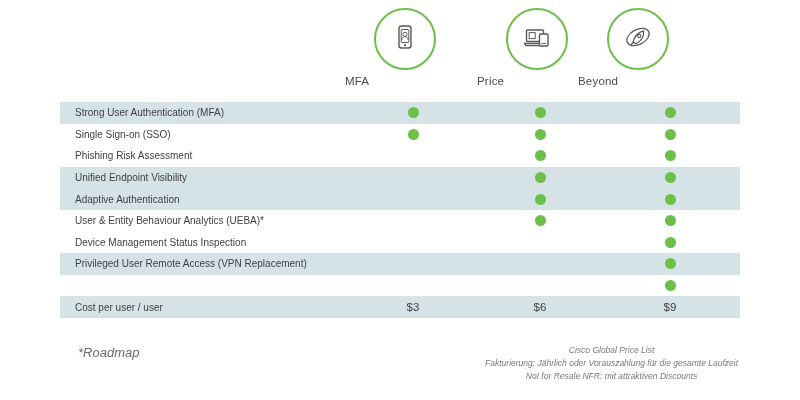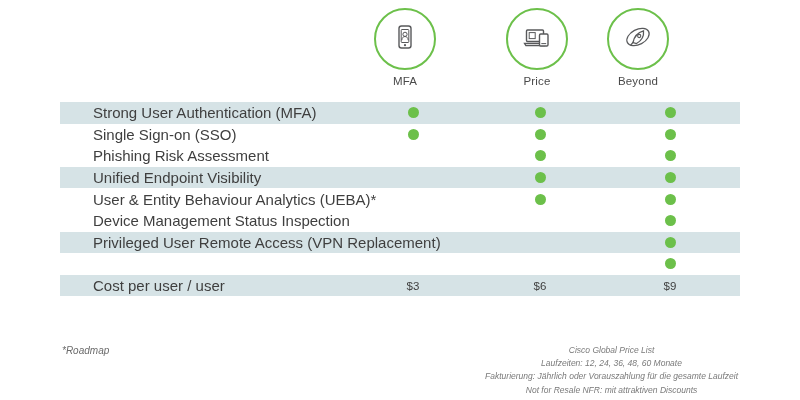--- a/index.html
+++ b/index.html
@@ -24,21 +24,20 @@
     position: absolute;
     top: 8px;
     left: 0;
     width: 800px;
     height: 92px;
   }
   .plan {
     position: absolute;
     top: 0;
     width: 120px;
-    text-align: center;
   }
   .plan-circle {
     width: 62px;
     height: 62px;
     margin: 0 auto;
     border: 2px solid #6cc04a;
     border-radius: 50%;
     display: flex;
     align-items: center;
     justify-content: center;
@@ -59,23 +58,23 @@
     width: 680px;
   }
   .row {
     position: relative;
     height: 21.6px;
     display: flex;
     align-items: center;
   }
   .row.shaded { background: #d6e3e6; }
   .row-label {
-    font-size: 15px;
+    font-size: 10px;
     color: #3f3f3f;
-    padding-left: 33px;
+    padding-left: 15px;
     white-space: nowrap;
   }
   .dot-cell {
     position: absolute;
     top: 0;
     height: 21.6px;
     width: 40px;
     display: flex;
     align-items: center;
     justify-content: center;
@@ -94,23 +93,23 @@
     display: flex;
     align-items: center;
     justify-content: center;
     font-size: 11.5px;
     color: #3f3f3f;
   }
 
   
   .footnote {
     position: absolute;
-    left: 62px;
+    left: 78px;
     top: 345px;
-    font-size: 10px;
+    font-size: 13px;
     font-style: italic;
     color: #6b6b6b;
   }
   .legal {
     position: absolute;
     right: 62px;
     top: 344px;
     text-align: center;
     font-size: 8.5px;
     font-style: italic;
@@ -207,20 +206,29 @@
       </div>
       <div class="row shaded">
         <div class="row-label">Unified Endpoint Visibility</div>
         <div class="dot-cell" style="left: 460px;">
           <div class="dot" style="background: rgb(108, 192, 74);"></div>
         </div>
         <div class="dot-cell" style="left: 590px;">
           <div class="dot" style="background: rgb(108, 192, 74);"></div>
         </div>
       </div>
+      <div class="row shaded">
+        <div class="row-label">Adaptive Authentication</div>
+        <div class="dot-cell" style="left: 460px;">
+          <div class="dot" style="background: rgb(108, 192, 74);"></div>
+        </div>
+        <div class="dot-cell" style="left: 590px;">
+          <div class="dot" style="background: rgb(108, 192, 74);"></div>
+        </div>
+      </div>
       <div class="row">
         <div class="row-label">User &amp; Entity Behaviour Analytics (UEBA)*</div>
         <div class="dot-cell" style="left: 460px;">
           <div class="dot" style="background: rgb(108, 192, 74);"></div>
         </div>
         <div class="dot-cell" style="left: 590px;">
           <div class="dot" style="background: rgb(108, 192, 74);"></div>
         </div>
       </div>
       <div class="row">
@@ -245,18 +253,17 @@
         <div class="price-cell" style="left: 323px;">$3</div>
         <div class="price-cell" style="left: 450px;">$6</div>
         <div class="price-cell" style="left: 580px;">$9</div>
       </div>
     </div>
 
   <div class="footnote">*Roadmap</div>
 
   <div class="legal">
     <div>Cisco Global Price List</div>
-    <div>Laufzeiten: 12, 24, 36, 48, 60 Monate</div>
     <div>Fakturierung: Jährlich oder Vorauszahlung für die gesamte Laufzeit</div>
     <div>Not for Resale NFR: mit attraktiven Discounts</div>
   </div>
 
 </div>
 
 </body></html>

